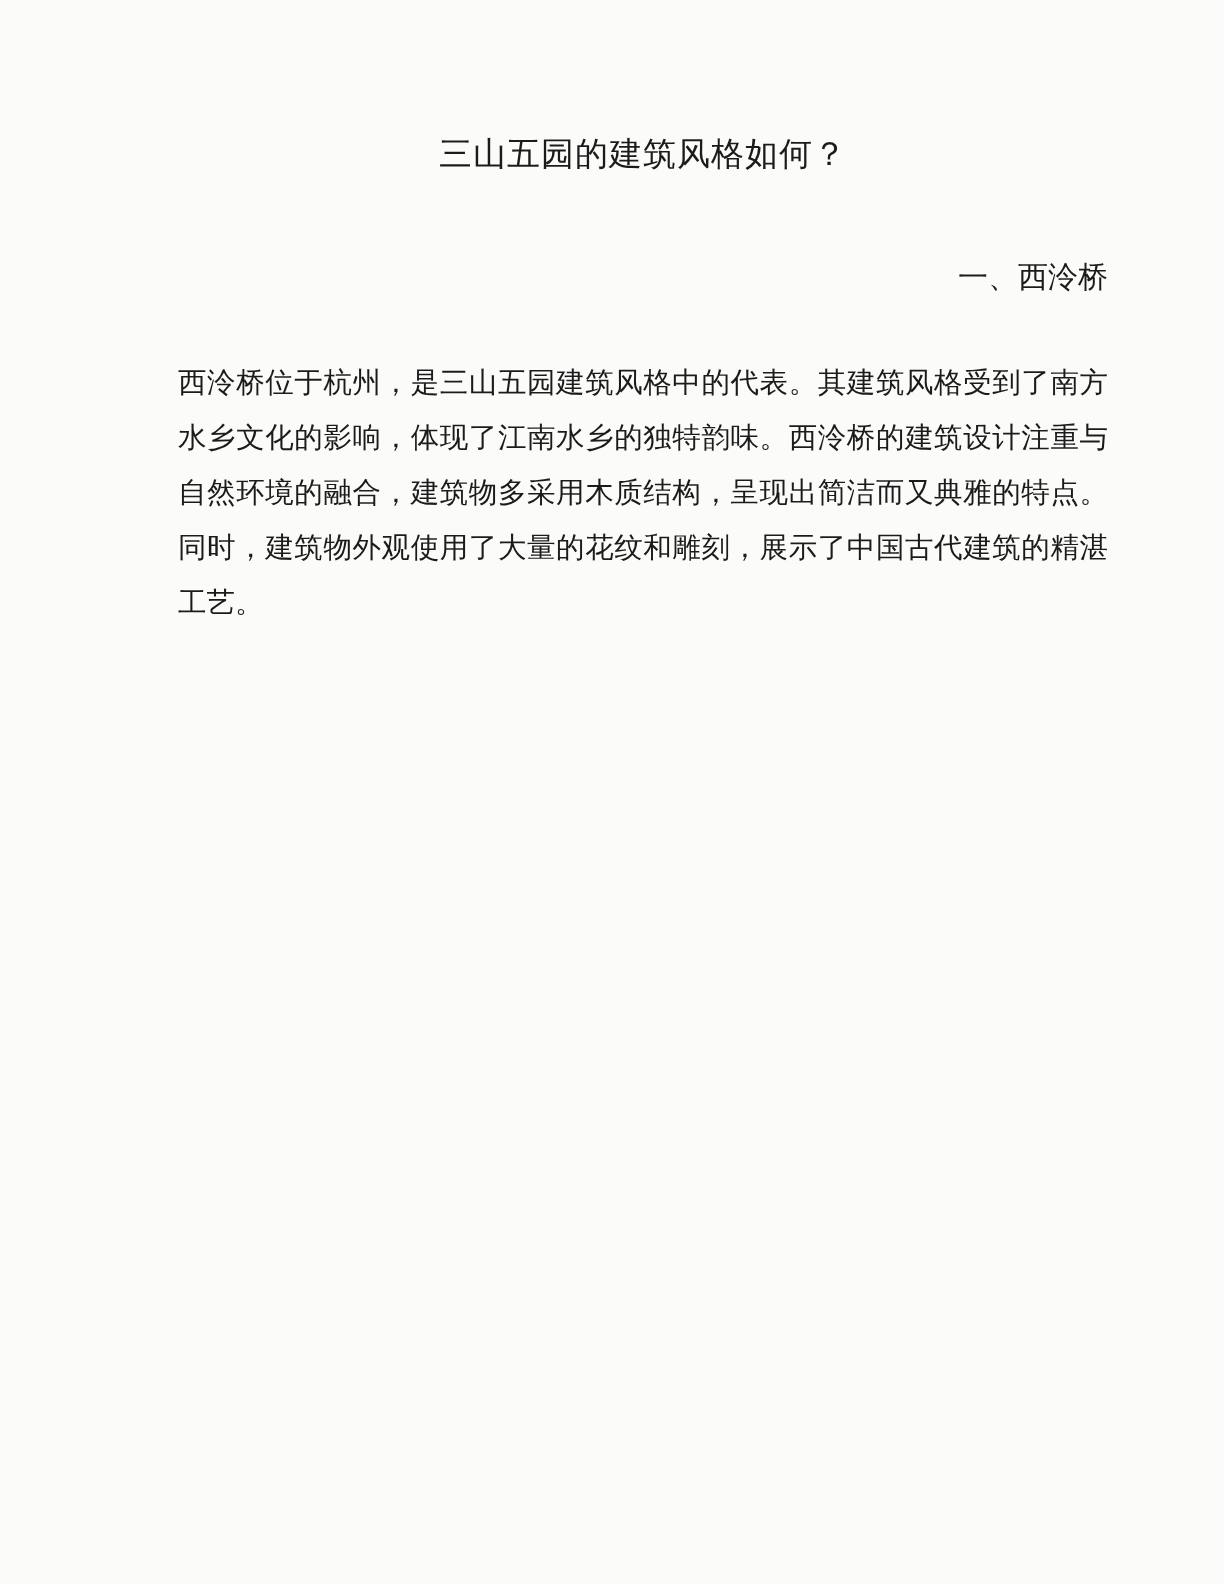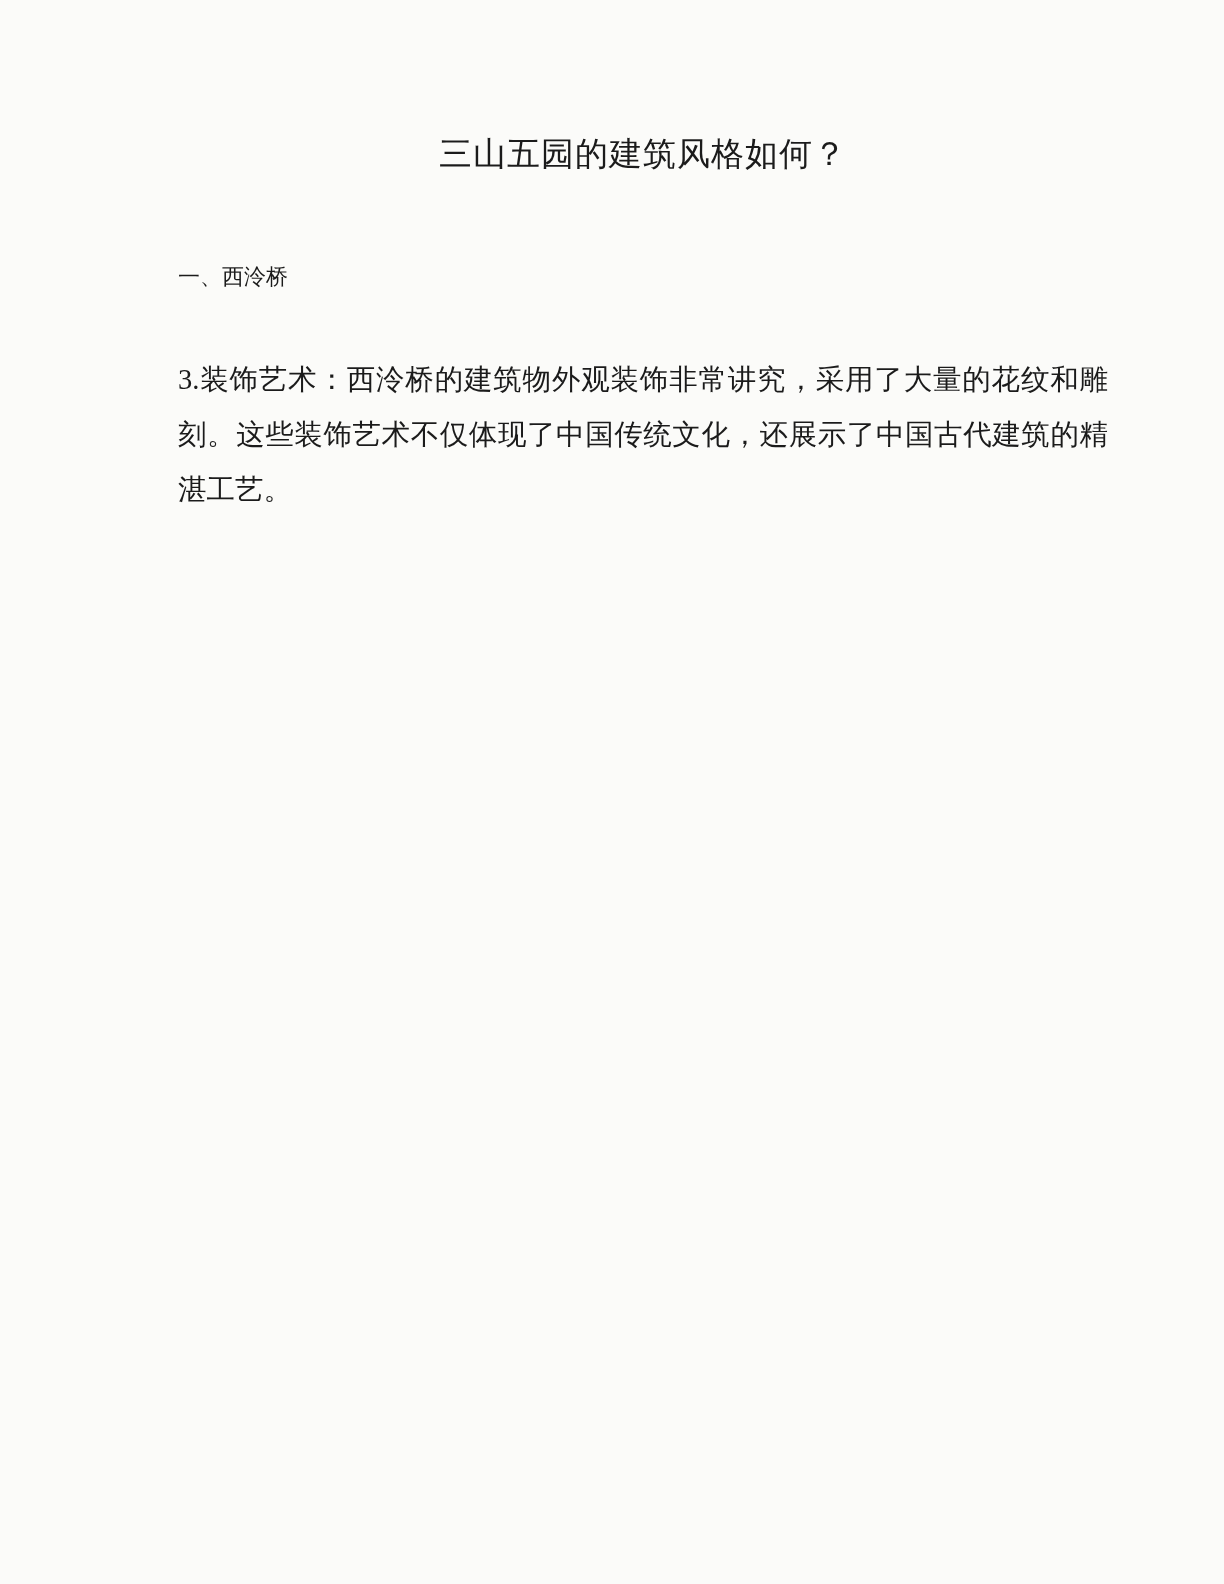--- a/index.html
+++ b/index.html
@@ -26,23 +26,24 @@
     margin: 0;
     padding-top: 129px;
     font-size: 33px;
     font-weight: 400;
     line-height: 50px;
     text-align: center;
     letter-spacing: 1px;
   }
   .section-heading {
     margin: 46px 0 0 0;
-    font-size: 22px;
+    font-size: 30px;
     font-weight: 400;
     line-height: 55px;
+    text-align: right;
   }
   .section-heading.first {
     margin-top: 70px;
   }
   .paragraph {
     margin: 48px 0 0 0;
     font-size: 28.5px;
     line-height: 55px;
     text-align: justify;
     text-justify: inter-character;
@@ -54,20 +55,20 @@
 </head>
 <body>
 
 <div class="page">
   <div class="content">
 
     <h1 class="doc-title">三山五园的建筑风格如何？</h1>
 
     <h2 class="section-heading first">一、西泠桥</h2>
 
+    <p class="paragraph first">西泠桥位于杭州，是三山五园建筑风格中的代表。其建筑风格受到了南方水乡文化的影响，体现了江南水乡的独特韵味。西泠桥的建筑设计注重与自然环境的融合，建筑物多采用木质结构，呈现出简洁而又典雅的特点。同时，建筑物外观使用了大量的花纹和雕刻，展示了中国古代建筑的精湛工艺。</p>
 
 
 
-    <p class="paragraph">3.装饰艺术：西泠桥的建筑物外观装饰非常讲究，采用了大量的花纹和雕刻。这些装饰艺术不仅体现了中国传统文化，还展示了中国古代建筑的精湛工艺。</p>
 
 
   </div>
 </div>
 
 </body></html>

